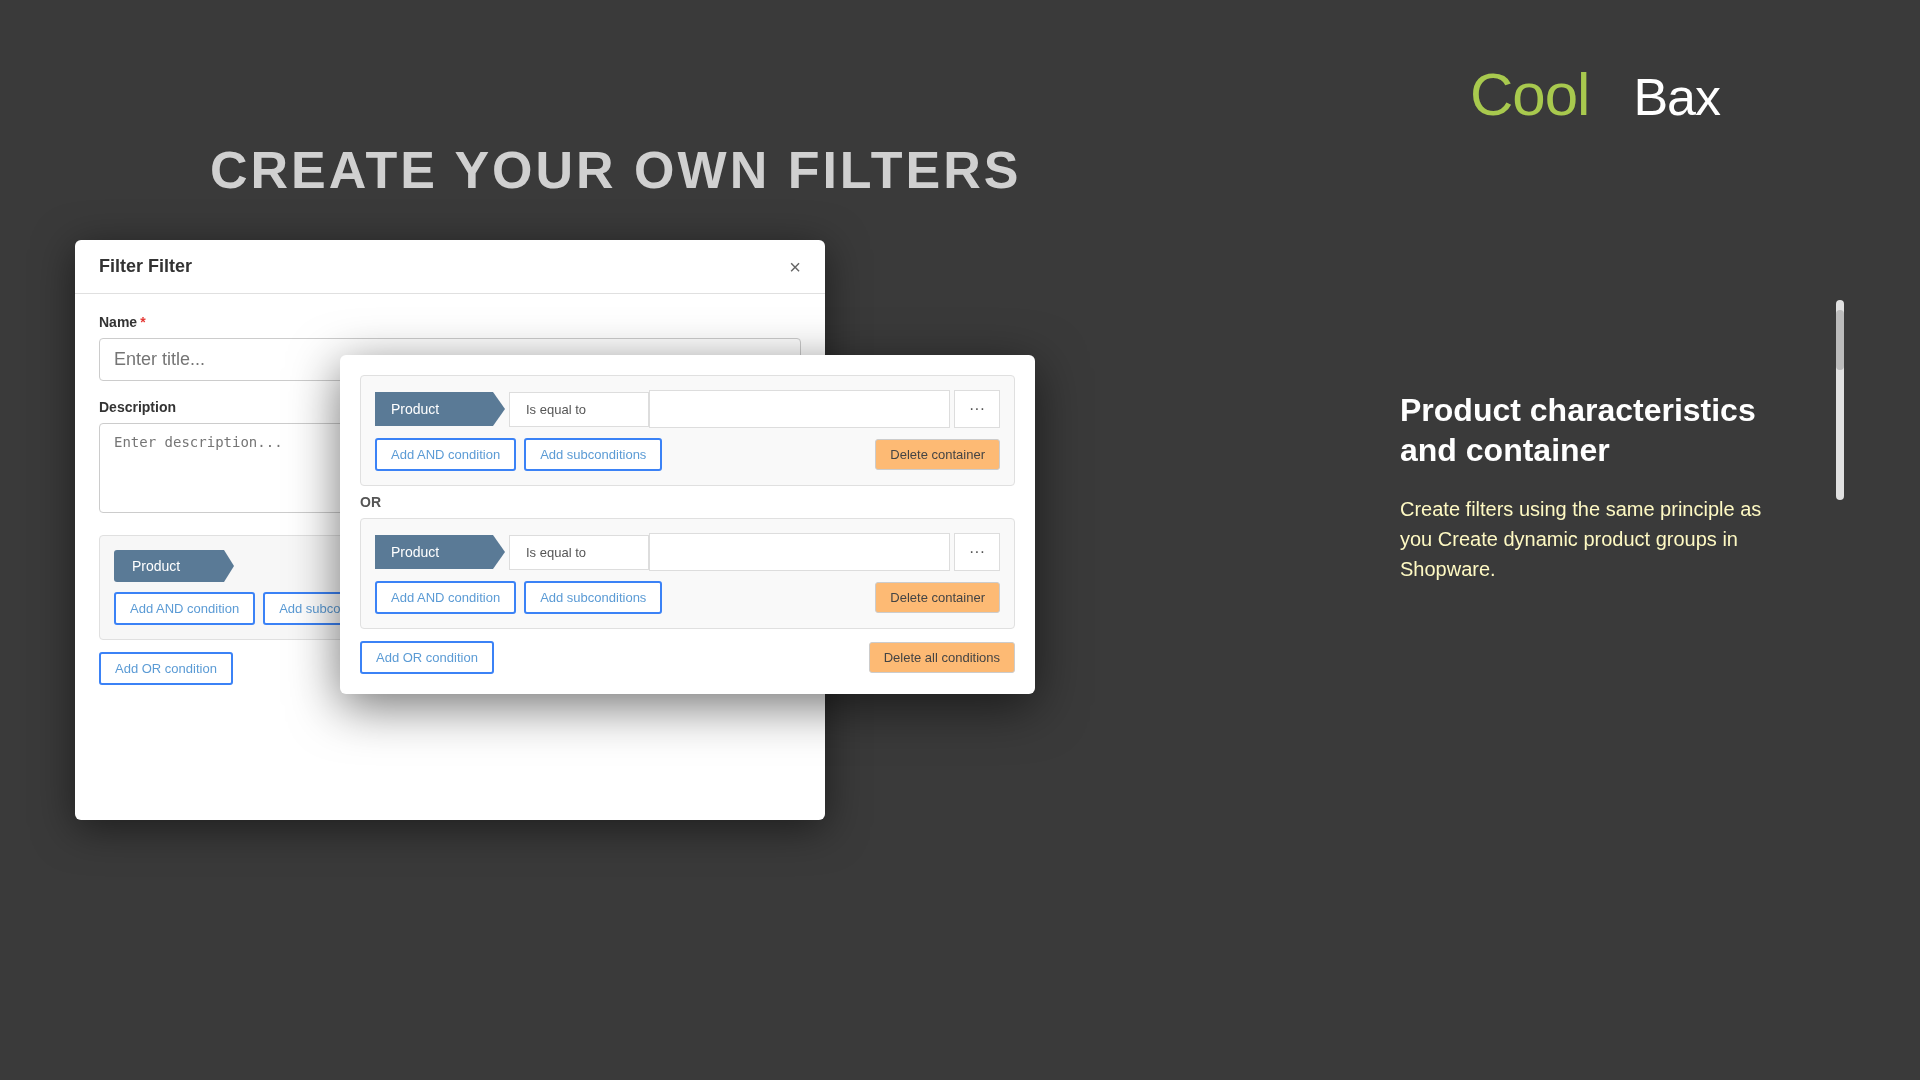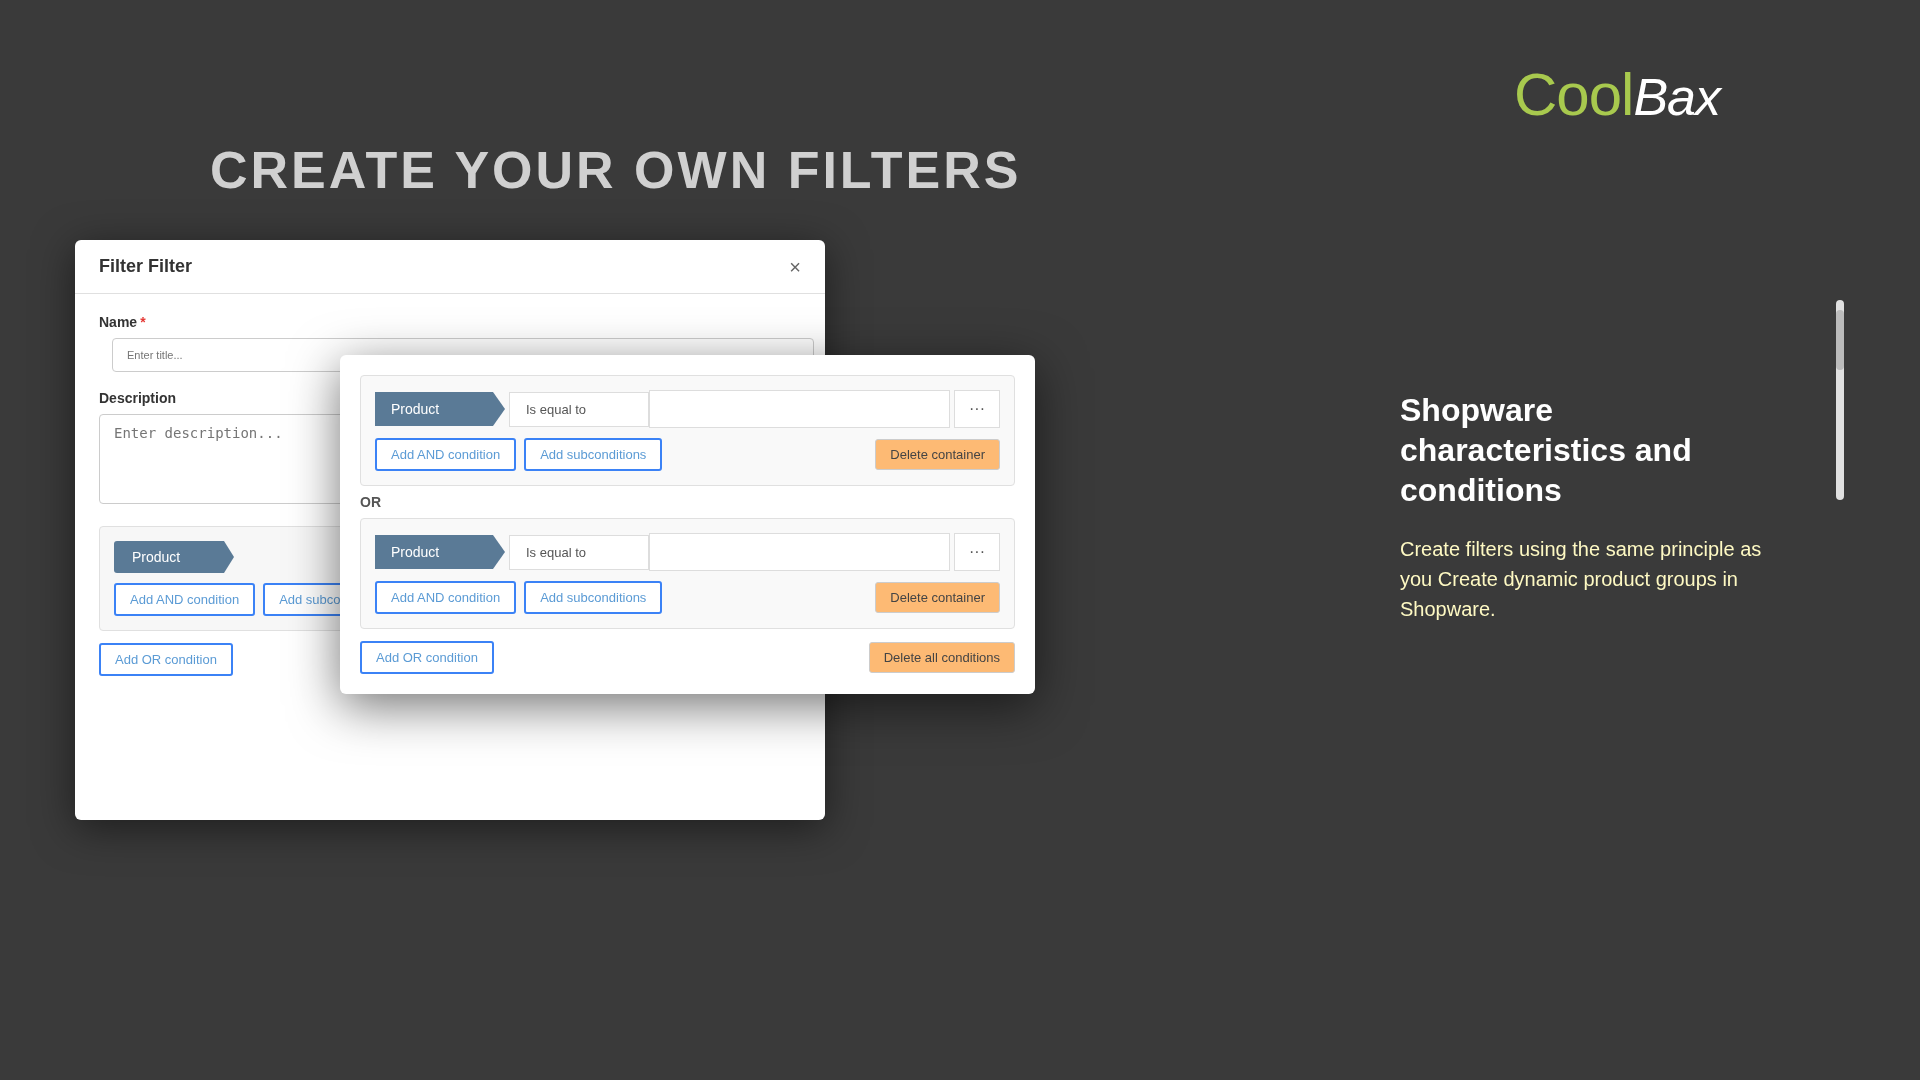--- a/index.html
+++ b/index.html
@@ -20,22 +20,22 @@
       right: 200px;
       font-size: 60px;
       font-weight: 300;
       letter-spacing: -1px;
     }
     .brand-cool {
       color: #a8c94e;
     }
     .brand-bax {
       color: #ffffff;
-      font-style: italic;
       font-size: 52px;
+      margin-left: 44px;
     }
 
     
     .page-title {
       position: absolute;
       top: 140px;
       left: 210px;
       color: #d0d0d0;
       font-size: 52px;
       font-weight: 700;
@@ -111,25 +111,24 @@
     }
     .required-star {
       color: #e53935;
       margin-left: 3px;
     }
     .field-input {
       width: 100%;
       padding: 10px 14px;
       border: 1px solid #ccc;
       border-radius: 4px;
-      font-size: 11px;
+      font-size: 18px;
       color: #999;
       background: #fff;
       margin-bottom: 18px;
-      margin-left: 13px;
     }
     .field-textarea {
       width: 100%;
       padding: 10px 14px;
       border: 1px solid #ccc;
       border-radius: 4px;
       font-size: 14px;
       color: #999;
       background: #fff;
       height: 90px;
@@ -296,21 +295,21 @@
 </head>
 <body>
 
 <div class="brand">
   <span class="brand-cool">Cool</span><span class="brand-bax">Bax</span>
 </div>
 
 <h1 class="page-title">CREATE YOUR OWN FILTERS</h1>
 
 <div class="right-desc">
-  <div class="right-desc-title">Shopware characteristics and conditions</div>
+  <div class="right-desc-title">Product characteristics and container</div>
   <div class="right-desc-body">Create filters using the same principle as you Create dynamic product groups in Shopware.</div>
 </div>
 
 <div class="dialog-bg">
   <div class="dialog-header">
     <span class="dialog-title">Filter Filter</span>
     <button class="dialog-close">×</button>
   </div>
   <div class="dialog-body">
     <div class="field-label">

